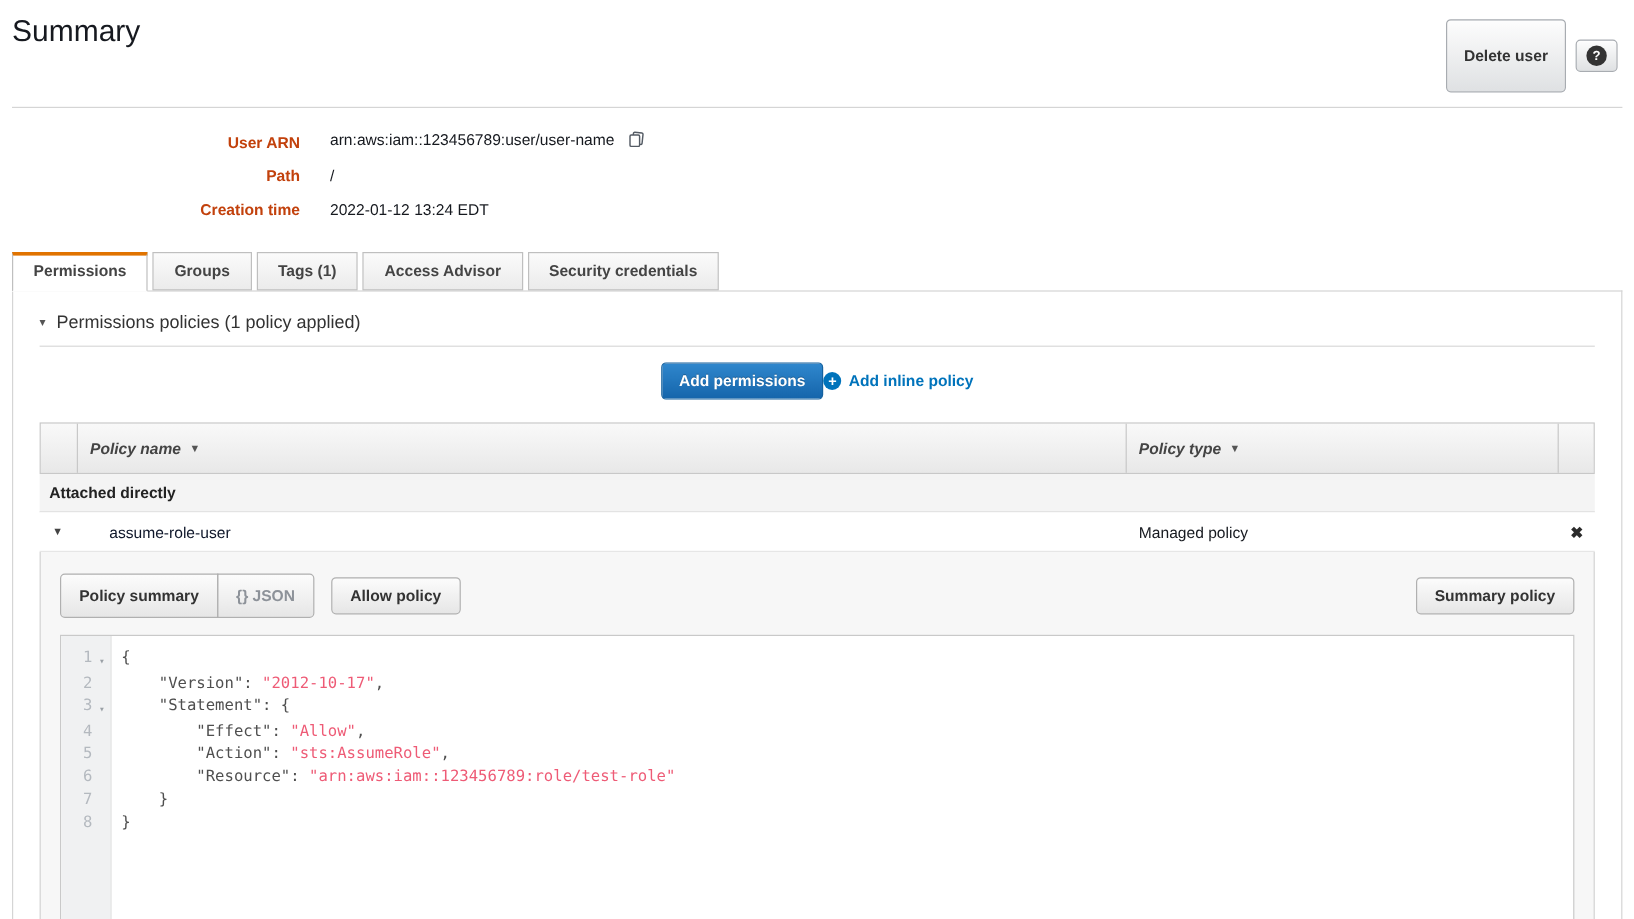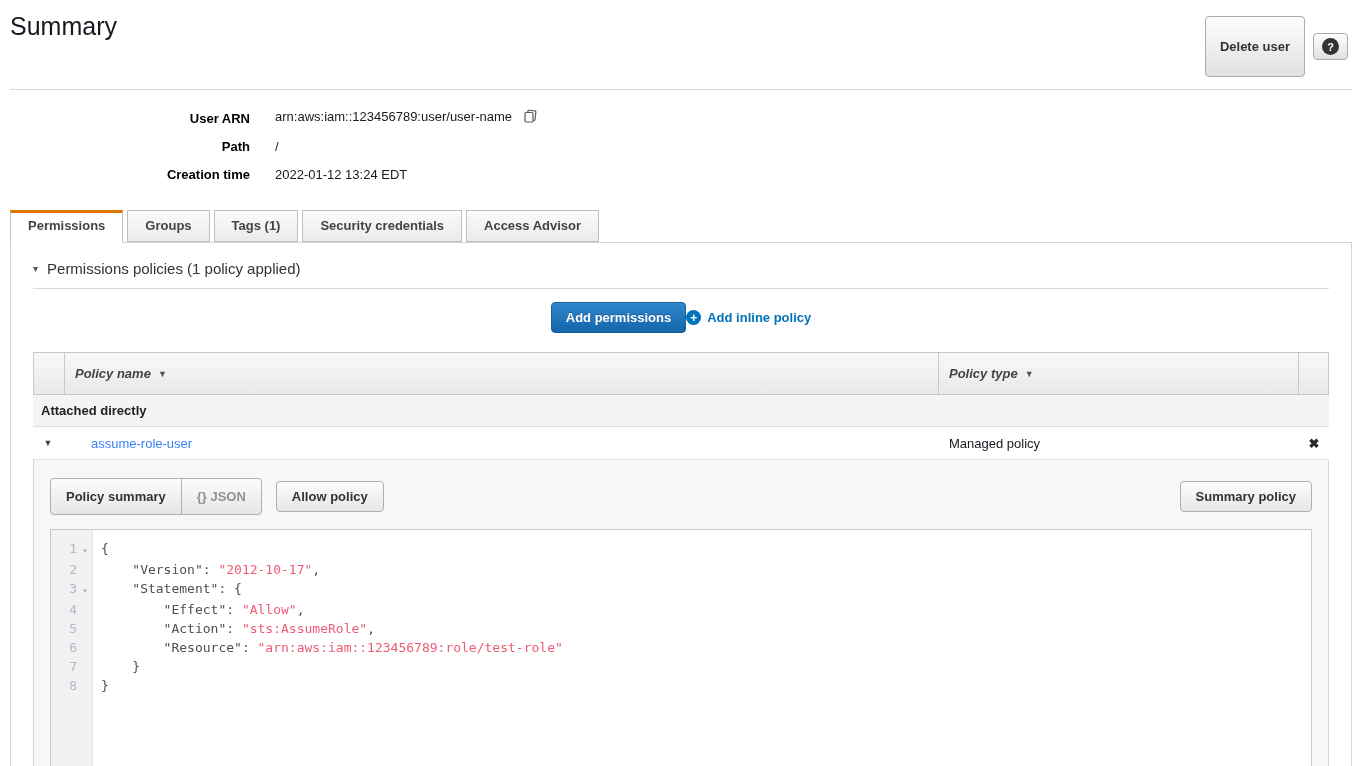--- a/index.html
+++ b/index.html
@@ -14,21 +14,21 @@
   .btn { display:inline-block; font-family:inherit; font-size:13px; font-weight:bold; color:#333;
     background:linear-gradient(to bottom,#fdfdfd,#dfe1e3); border:1px solid #a8acb1; border-radius:4px;
     padding:22px 14px; cursor:pointer; box-shadow:0 1px 0 rgba(255,255,255,.6) inset; }
   .btn-help { padding:4px 8px; }
   .help-circle { display:inline-flex; width:17px; height:17px; border-radius:50%; background:#333;
     color:#fff; font-size:11px; font-weight:bold; align-items:center; justify-content:center; }
 
   
   .summary-fields { margin-top:14px; }
   .field-row { display:flex; align-items:center; height:28px; }
-  .field-label { width:250px; text-align:right; font-weight:bold; color:#000000; }
+  .field-label { width:250px; text-align:right; font-weight:bold; color:#c2410c; }
   .field-value { margin-left:25px; color:#16191f; display:flex; align-items:flex-start; gap:8px; }
   .copy-icon { display:inline-block; cursor:pointer; margin-left:2px; }
 
   
   .tabs { display:flex; margin:22px 10px 0 10px; position:relative; z-index:2; }
   .tab { background:linear-gradient(to bottom,#fbfbfb,#ebebeb); border:1px solid #bfbfbf;
     border-top:3px solid #bfbfbf; font-weight:bold; color:#444; padding:7px 17px 8px 17px;
     margin-right:4px; cursor:pointer; white-space:nowrap; border-top:1px solid #bfbfbf; }
   .tab.active { background:#fff; border-top:3px solid #e07300; padding-top:5px;
     border-bottom:1px solid #fff; margin-bottom:-1px; }
@@ -55,21 +55,21 @@
   .table-header { display:grid; grid-template-columns:30px 1fr 360px 30px; height:43px;
     background:linear-gradient(to bottom,#f9f9f9,#e8e8e8); border:1px solid #c8c8c8; align-items:center;font-style:italic; }
   .th { font-weight:bold; color:#444; padding-left:10px; border-left:1px solid #c8c8c8; height:100%;
     display:flex; align-items:center; gap:7px; cursor:pointer; }
   .th:first-child { border-left:none; }
   .sort-caret { font-size:9px; color:#555; }
   .group-row { background:#f4f4f4; border-bottom:1px solid #dfdfdf; padding:8px 8px; font-weight:bold; color:#222; }
   .data-row { display:grid; grid-template-columns:30px 1fr 360px 30px; height:33px; align-items:center;
     background:#fff; border-bottom:1px solid #e6e6e6; }
   .row-expander { text-align:center; font-size:9px; color:#444; cursor:pointer; }
-  .policy-link { color:#3b82f6; text-decoration:none; padding-left:28px; cursor:pointer; }
+  .policy-link { color:#0f172a; text-decoration:none; padding-left:28px; cursor:pointer; }
   .policy-type { padding-left:10px; color:#16191f; }
   .detach-x { text-align:center; font-size:13px; font-weight:bold; color:#2b2b2b; cursor:pointer; }
 
   
   .detail-panel { background:#f7f7f7; border:1px solid #d4d4d4; border-top:none; margin:0 2px; padding:18px 16px 18px 16px; }
   .view-buttons { display:flex; justify-content:space-between; align-items:center; margin-bottom:14px; }
   .view-left { display:flex; align-items:center; }
   .seg-btn { font-family:inherit; font-size:13px; font-weight:bold; color:#333; cursor:pointer;
     background:linear-gradient(to bottom,#fcfcfc,#e6e6e6); border:1px solid #b0b0b0; padding:10px 15px; }
   .seg-first { border-radius:4px 0 0 4px; }
@@ -125,22 +125,22 @@
       <div class="field-value">
         <span>2022-01-12 13:24 EDT</span>
       </div>
     </div>
   </div>
 
 <div class="tabs" id="tabs">
     <div class="tab active">Permissions</div>
     <div class="tab">Groups</div>
     <div class="tab">Tags (1)</div>
+    <div class="tab">Access Advisor</div>
     <div class="tab">Security credentials</div>
-    <div class="tab">Access Advisor</div>
   </div>
 
 <div class="panel">
 
   <div class="section-heading">
     <span class="caret">▾</span>
     <span>Permissions policies (1 policy applied)</span>
   </div>
   <hr class="section-rule">
 

